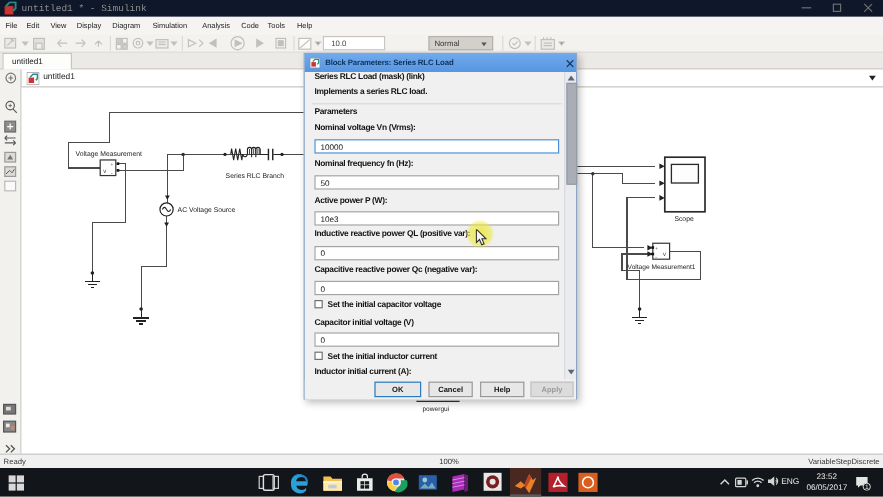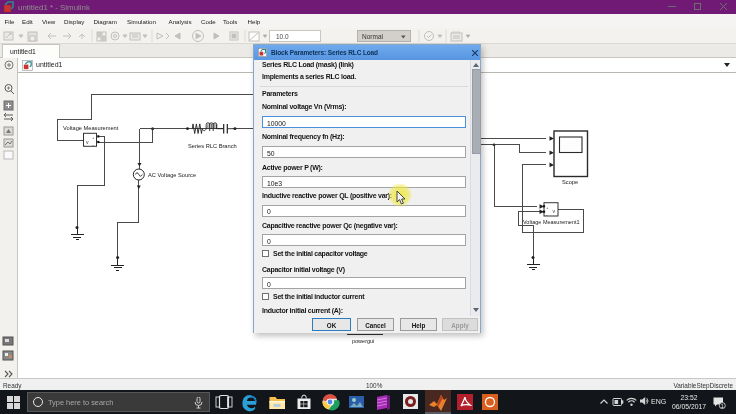--- a/index.html
+++ b/index.html
@@ -5,21 +5,21 @@
   * { margin:0; padding:0; box-sizing:border-box; }
   html,body { width:736px; height:414px; overflow:hidden; }
   body { position:relative; font-family:"Liberation Sans",sans-serif; background:#fff; }
   .abs { position:absolute; }
   .inp { width:204px; height:12px; background:#fff; border:1px solid #a3a3a3; padding:2.5px 0 0 4px; font-size:6.8px; font-weight:normal; letter-spacing:0; }
   .cb { display:inline-block; width:7px; height:7px; background:#fff; border:1px solid #707070; vertical-align:-1px; margin-right:4px; }
 </style>
 </head>
 <body>
 
-<div class="abs" style="left:0;top:0;width:736px;height:14px;background:#701a75;">
+<div class="abs" style="left:0;top:0;width:736px;height:14px;background:#0f172a;font-family:Liberation Mono, monospace;">
   <svg class="abs" style="left:3px;top:1px" width="12" height="12" viewBox="0 0 12 12">
     <rect x="1" y="4" width="7" height="7" fill="#c33" stroke="#822" stroke-width="0.5"></rect>
     <path d="M2 4 L5 1 L10 1 L10 6 L8 8" fill="none" stroke="#2a8a8a" stroke-width="1.6"></path>
   </svg>
   <span class="abs" style="left:18px;top:2.5px;font-size:7.9px;color:#8f8f8f;">untitled1 * - Simulink</span>
   <span class="abs" style="left:668px;top:6px;width:8px;height:1px;background:#6e6e6e;"></span>
   <span class="abs" style="left:694px;top:3px;width:6.5px;height:6.5px;border:1px solid #6e6e6e;"></span>
   <svg class="abs" style="left:720px;top:3px" width="7" height="7">
       <path d="M0 0 L7 7 M7 0 L0 7" stroke="#6e6e6e" stroke-width="1"></path>
     </svg>
@@ -227,28 +227,20 @@
   <span class="abs" style="right:3px;top:2.5px;">VariableStepDiscrete</span>
 </div>
 
 <div class="abs" style="left:0;top:390px;width:736px;height:24px;background:#121519;">
   <svg class="abs" style="left:7px;top:6px" width="13" height="13" viewBox="0 0 13 13">
     <rect x="0" y="0" width="6" height="6" fill="#d8d8d8"></rect>
       <rect x="7" y="0" width="6" height="6" fill="#d8d8d8"></rect>
     <rect x="0" y="7" width="6" height="6" fill="#d8d8d8"></rect>
       <rect x="7" y="7" width="6" height="6" fill="#d8d8d8"></rect>
   </svg>
-  <div class="abs" style="left:27px;top:2px;width:183px;height:20px;background:#3a3a3a;border:1px solid #575757;">
-    <span class="abs" style="left:4.5px;top:4px;width:10px;height:10px;border:1.6px solid #e8e8e8;border-radius:50%;"></span>
-    <span class="abs" style="left:20px;top:5px;font-size:7.4px;color:#a8a8a8;">Type here to search</span>
-    <svg class="abs" style="left:166px;top:4px" width="9" height="12" viewBox="0 0 9 12">
-        <rect x="3" y="0" width="3" height="6" rx="1.5" fill="none" stroke="#cfd2d5" stroke-width="1"></rect>
-        <path d="M1 5 a3.5 3.5 0 0 0 7 0 M4.5 8.5 v2.5 M2.5 11 h4" fill="none" stroke="#cfd2d5" stroke-width="1"></path>
-      </svg>
-  </div>
 
   <svg class="abs" style="left:214px;top:0" width="290" height="24" viewBox="0 0 290 24">
 
     <g transform="translate(10,12)">
         <rect x="-8" y="-5" width="4.5" height="10" fill="none" stroke="#cfcfcf" stroke-width="1"></rect>
         <rect x="-4.5" y="-6.5" width="9" height="13" rx="1.5" fill="#121519" stroke="#e2e2e2" stroke-width="1.2"></rect>
         <rect x="3.5" y="-5" width="4.5" height="10" fill="none" stroke="#cfcfcf" stroke-width="1"></rect>
       </g>
 
     <g transform="translate(35,12)">

